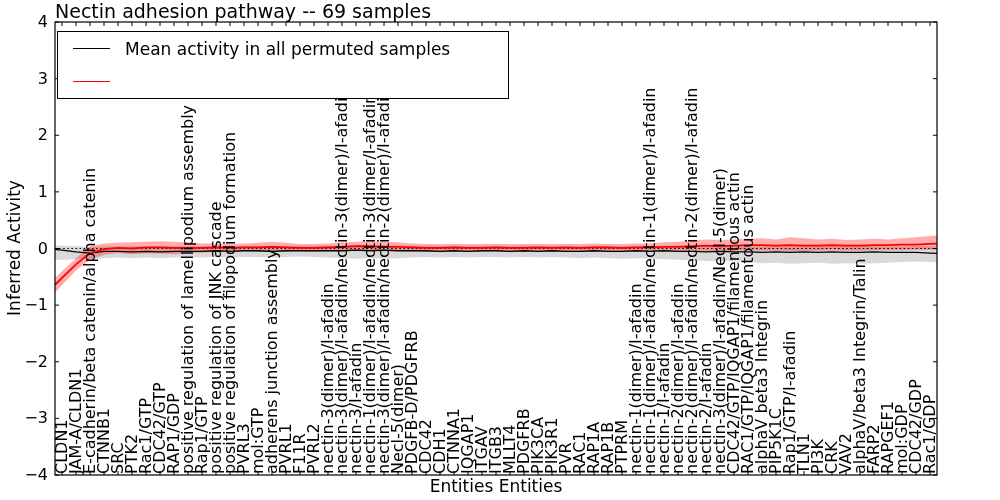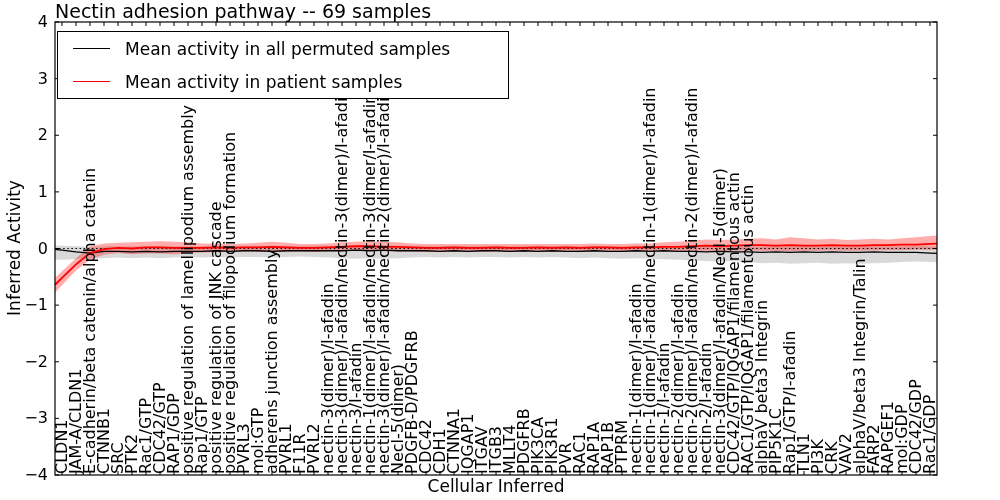--- a/index.html
+++ b/index.html
@@ -259,19 +259,18 @@
       <div class="ytl" style="top: 465px;">−4</div>
     </div>
 
   <div class="legend">
     <div class="legend-row">
       <span class="legend-line" id="leg-line-0" style="border-top-color: rgb(0, 0, 0);"></span>
       <span class="legend-text">Mean activity in all permuted samples</span>
     </div>
     <div class="legend-row">
       <span class="legend-line" id="leg-line-1" style="border-top-color: rgb(255, 0, 0);"></span>
-      <span class="legend-text">Mean activity in patient samples</span>
     </div>
   </div>
 
   <div class="ylabel">Inferred Activity</div>
-  <div class="xlabel">Cellular Inferred</div>
+  <div class="xlabel">Entities Entities</div>
 </div>
 
 </body></html>

